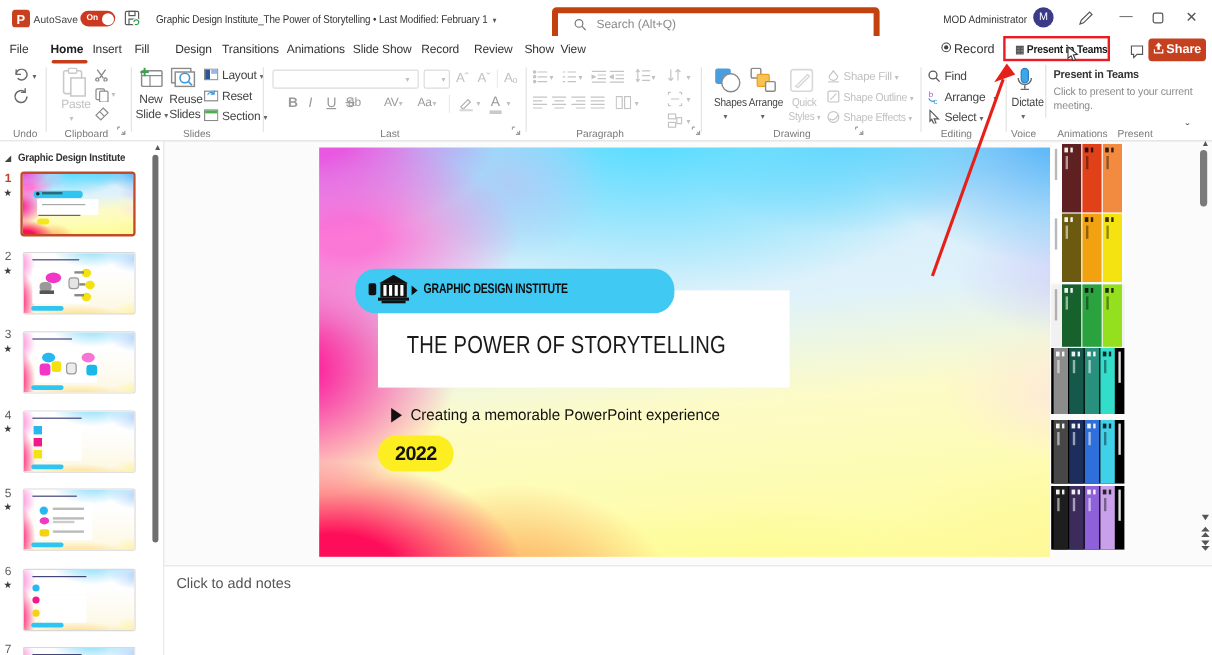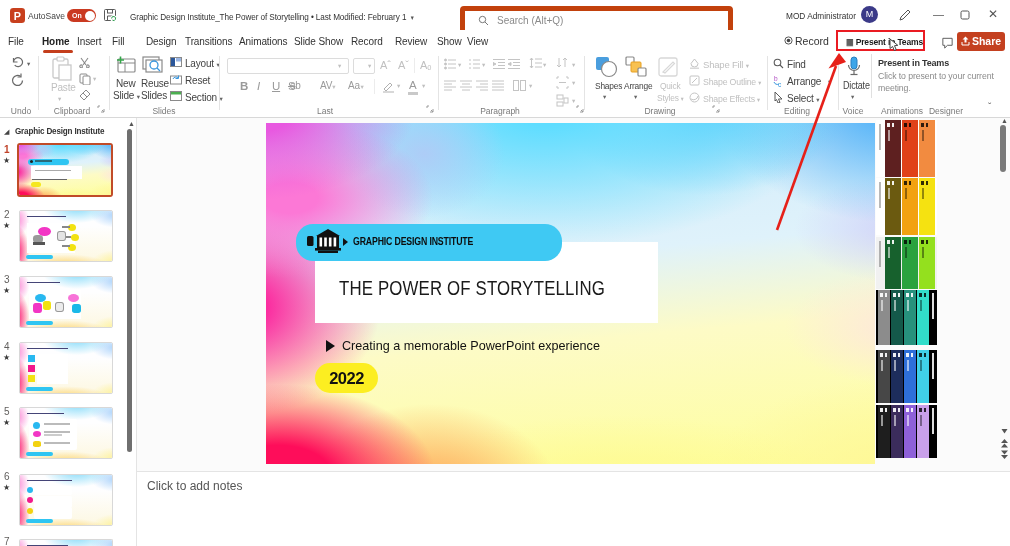--- a/index.html
+++ b/index.html
@@ -477,21 +477,21 @@
         <rect x="6" y="1" width="6" height="12" rx="3" fill="#3da5e8" stroke="#2a7fc0"></rect>
         <path d="M3.5 9 a5.5 5.5 0 0 0 11 0" fill="none" stroke="#6a6a6a" stroke-width="1.2"></path>
         <line x1="9" y1="15" x2="9" y2="18" stroke="#6a6a6a" stroke-width="1.2"></line>
         <line x1="5.5" y1="18.5" x2="12.5" y2="18.5" stroke="#6a6a6a" stroke-width="1.2"></line>
       </svg>
     <div class="rtext" style="left:843px;top:26px;transform:scaleX(.9);transform-origin:left">Dictate</div>
     <span class="car" style="position:absolute;left:851px;top:39px">▾</span>
     <div class="rlabel" style="left:820px;width:66px">Voice</div>
 
     <div class="rlabel" style="left:880px;width:44px;z-index:55">Animations</div>
-    <div class="rlabel" style="left:926px;width:40px;z-index:55">Designer</div>
+    <div class="rlabel" style="left:926px;width:40px;z-index:55">Present</div>
     <div style="position:absolute;left:988px;top:48px;font-size:10px;color:#555;z-index:55">ˇ</div>
   </div>
   <div id="ribbonline"></div>
 
   <div id="tooltip">
     <div style="position:absolute;left:0;top:0;width:1px;height:44px;background:#e0e0e0"></div>
     <div class="tt1">Present in Teams</div>
     <div class="tt2">Click to present to your current<br>meeting.</div>
   </div>
 

